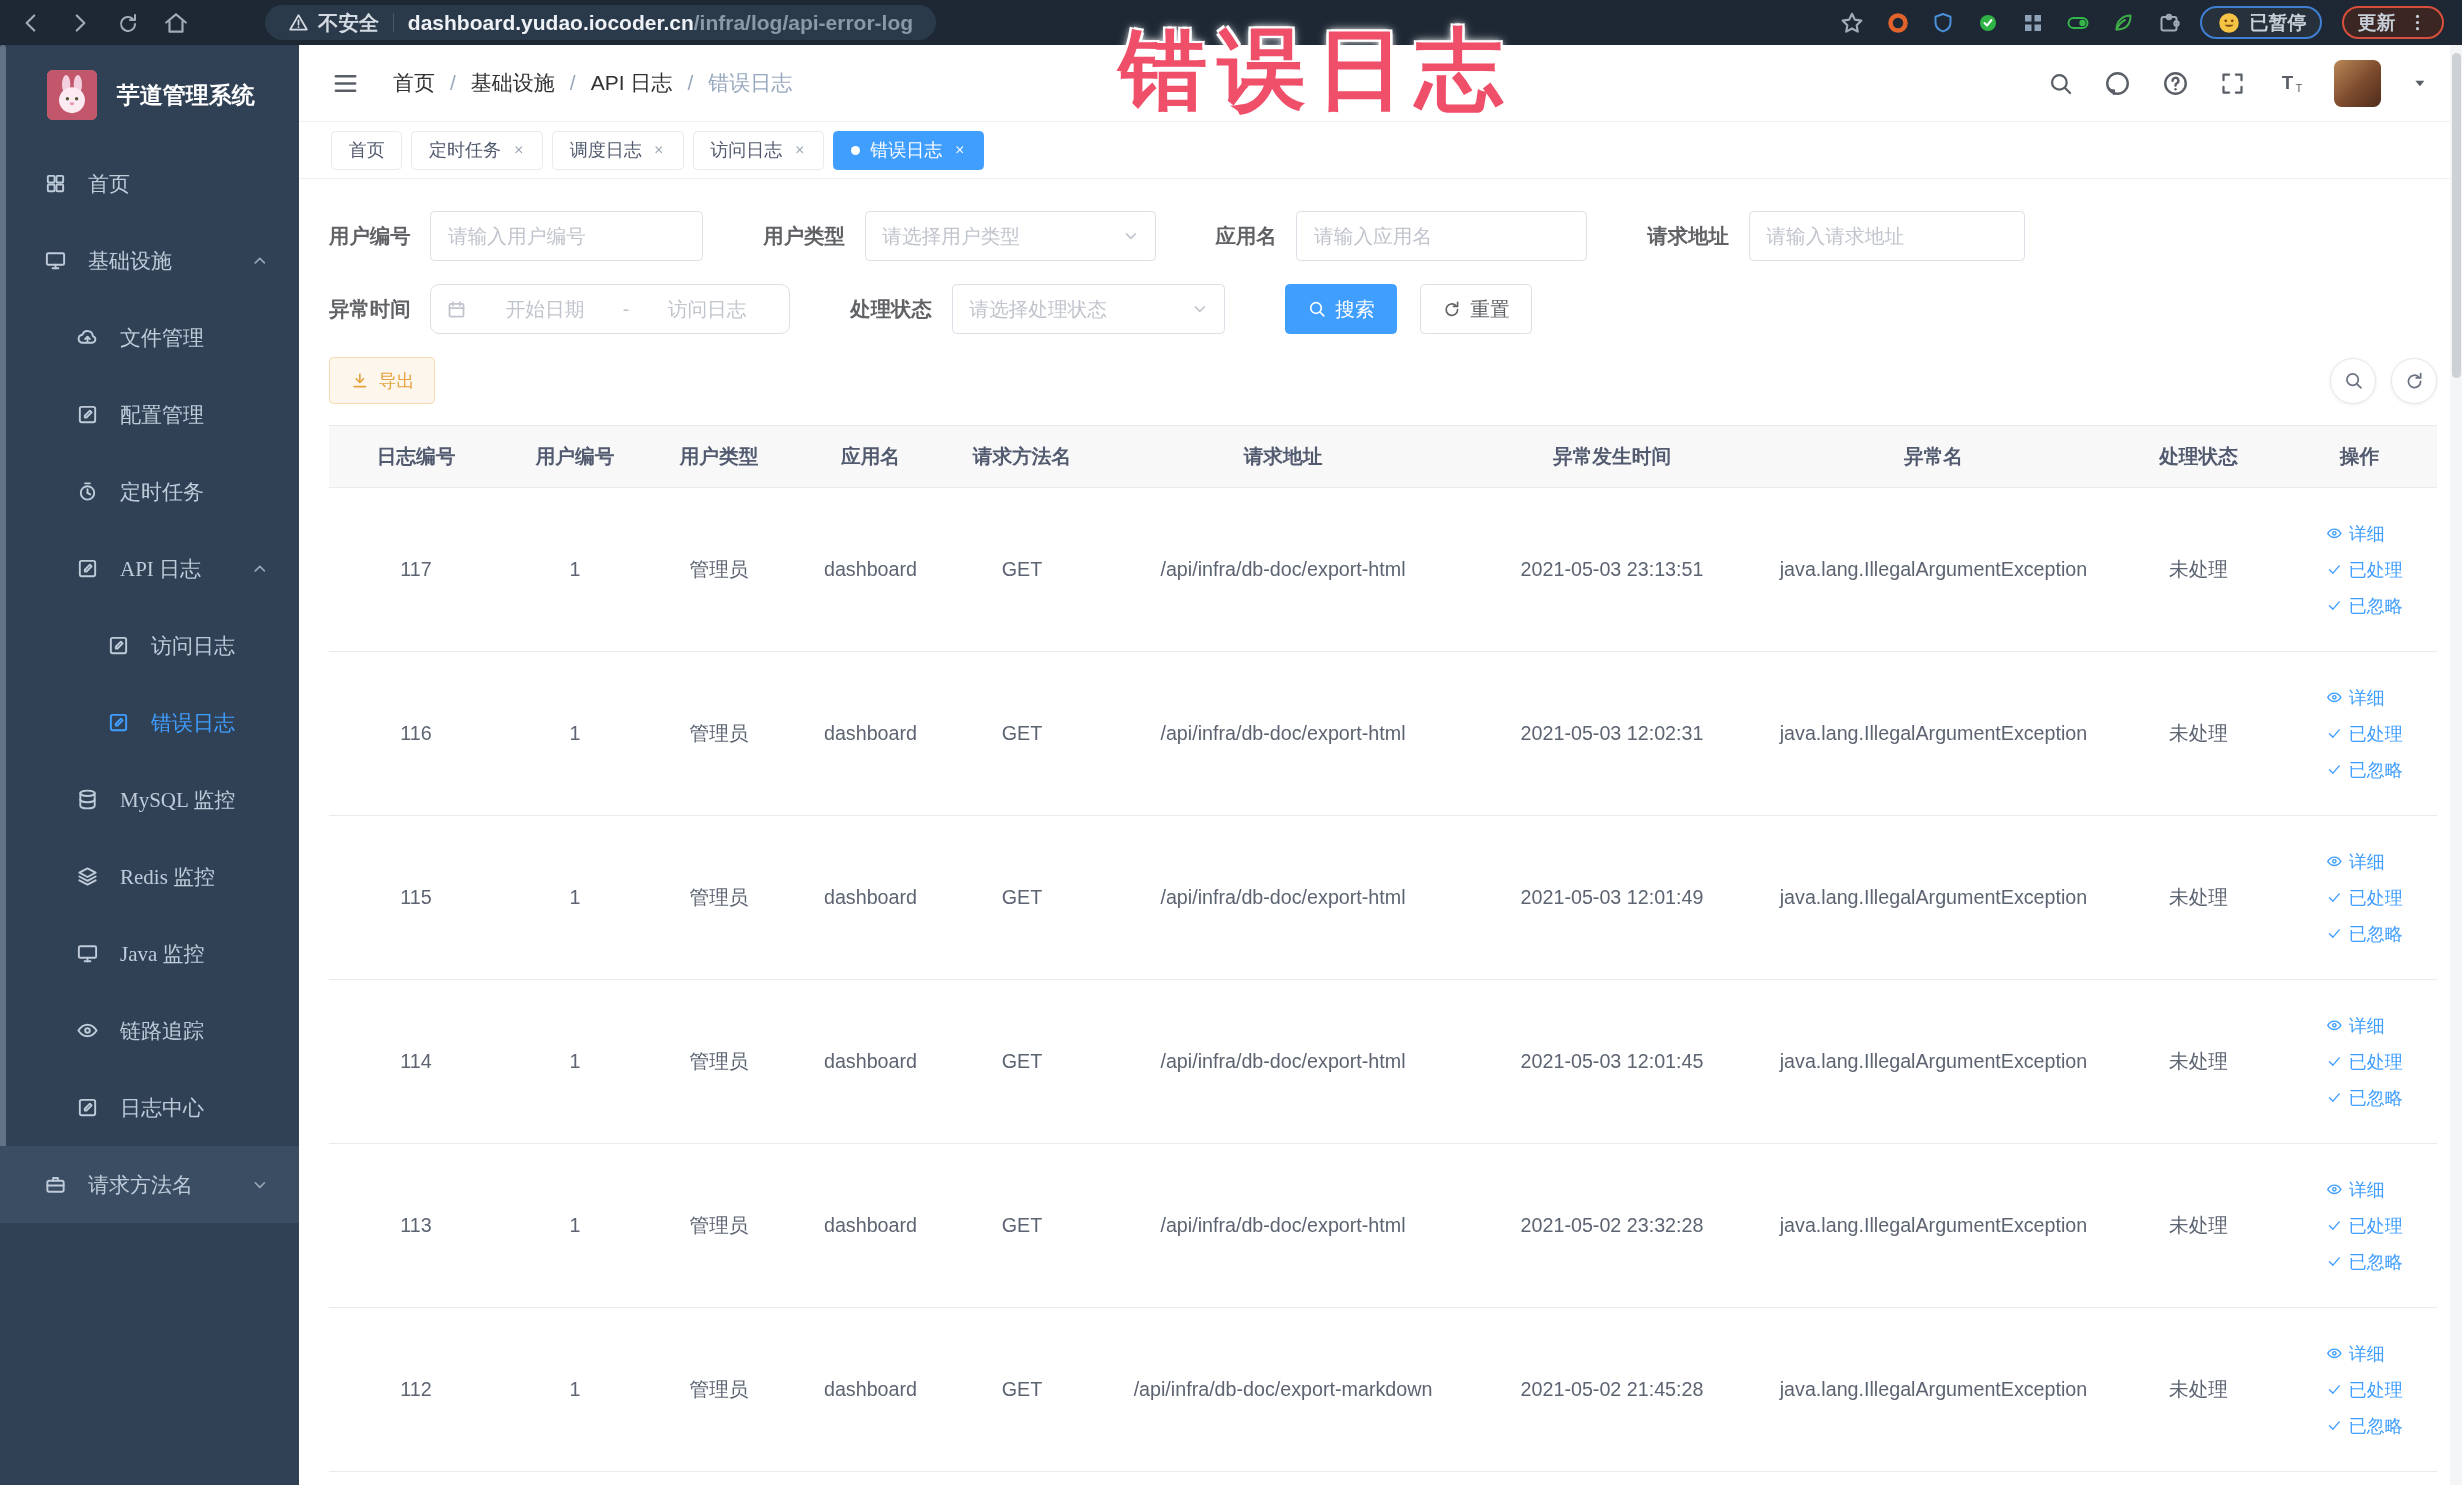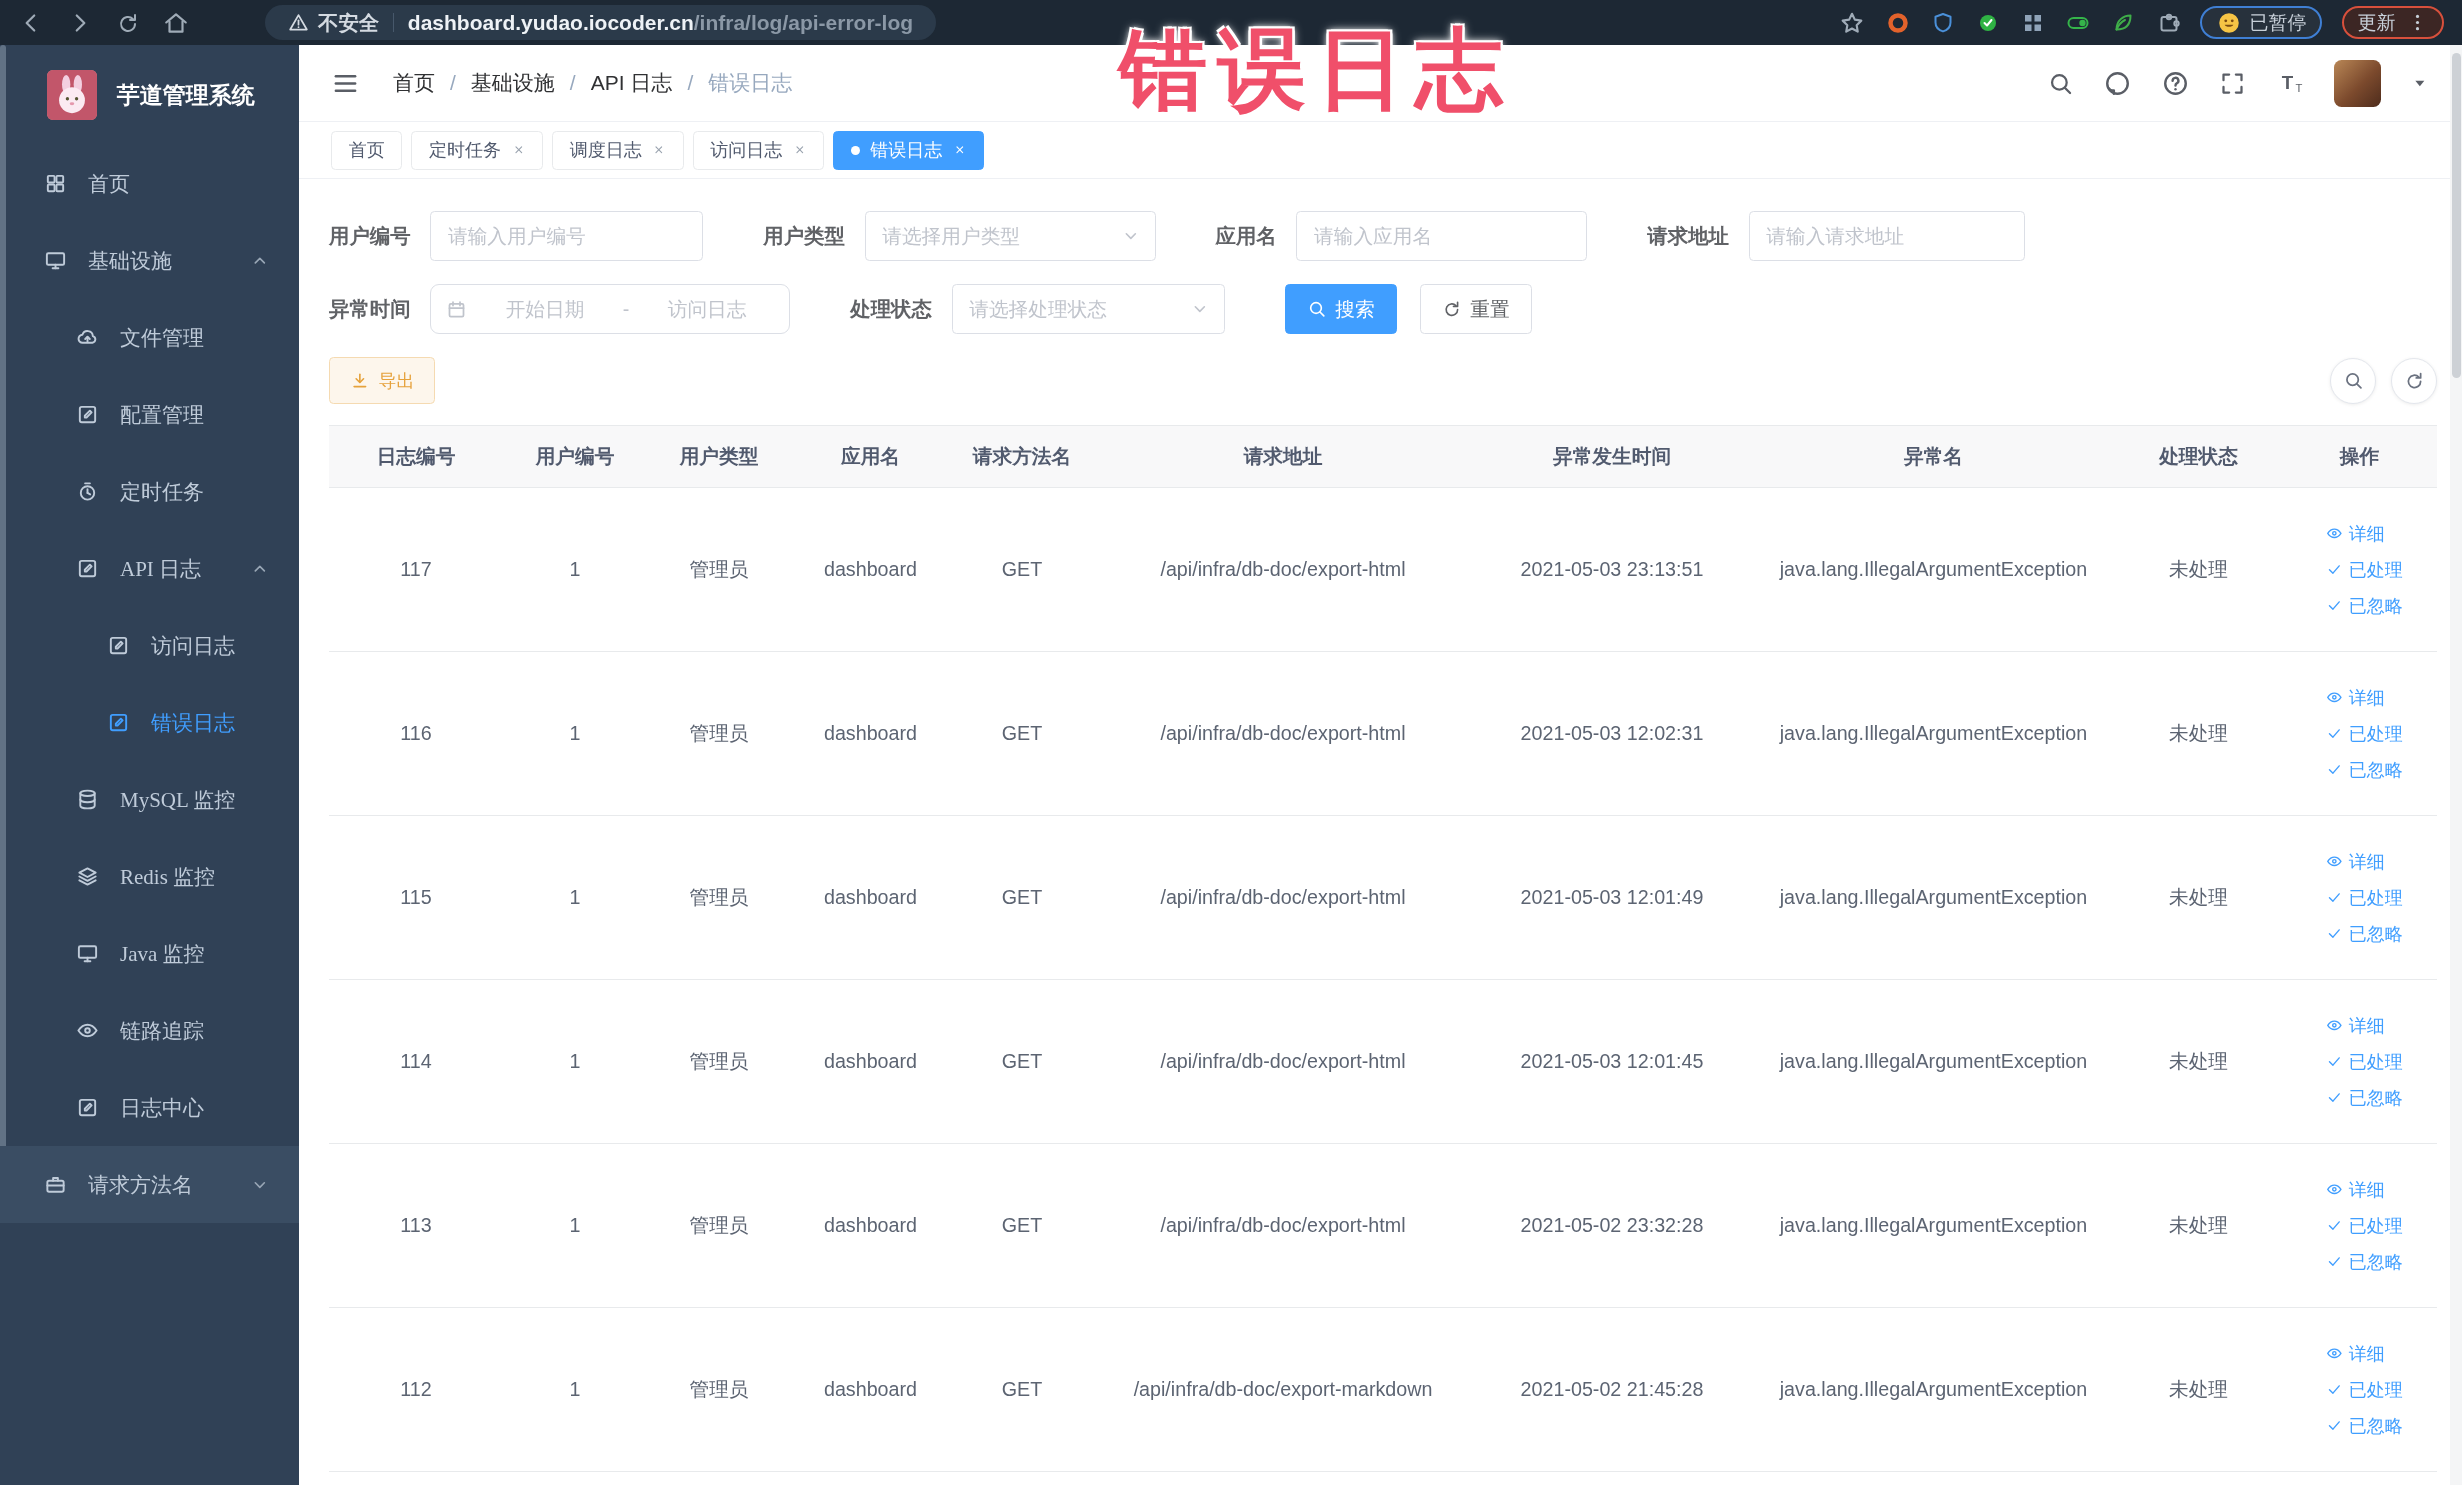--- a/index.html
+++ b/index.html
@@ -14,21 +14,21 @@
   .bnav{color:#9fabb7;cursor:pointer;}
   .url-pill{height:35px;background:#2b3a4a;border-radius:18px;display:flex;align-items:center;
             gap:13.6px;padding:0 23px;margin-left:53px;min-width:575px;cursor:text;}
   .url-sec{color:#d4dae1;font-size:20.4px;font-weight:bold;display:flex;align-items:center;gap:9px;}
   .url-div{width:1.5px;height:19.7px;background:#47586b;}
   .url-host{color:#eef2f6;font-size:21px;font-weight:bold;}
   .url-path{color:#8b98a6;font-size:21px;font-weight:bold;}
   .b-right{margin-left:auto;display:flex;align-items:center;gap:19.7px;}
   .ext{width:27px;height:27px;display:flex;align-items:center;justify-content:center;cursor:pointer;}
   .pill{height:33px;border-radius:17.4px;display:flex;align-items:center;gap:7.6px;padding:0 13.6px;
-        font-size:19px;cursor:pointer;box-sizing:border-box;}
+        font-size:19px;cursor:pointer;box-sizing:border-box;font-weight:bold;}
   .pill.paused{border:2.3px solid #3f7fd4;background:#27313c;color:#c7cfd8;}
   .pill.update{border:2.3px solid #d8503c;background:#3c2624;color:#c7cfd8;gap:12px;}
 
   
   .app{position:absolute;top:45px;left:0;right:0;bottom:0;display:flex;}
   .sidebar{width:299px;background:#304156;color:#bfcbd9;position:relative;flex:0 0 auto;font-family:Liberation Serif, serif;}
   .side-track{position:absolute;left:0;top:0;width:6px;height:100%;}
   .side-thumb{position:absolute;left:0;top:0;width:6px;height:1113px;background:rgba(190,205,220,.35);border-radius:3px;}
   .logo-row{height:100px;display:flex;align-items:center;gap:19.7px;padding-left:47px;}
   .logo-title{font-size:23px;font-weight:bold;color:#fff;}

